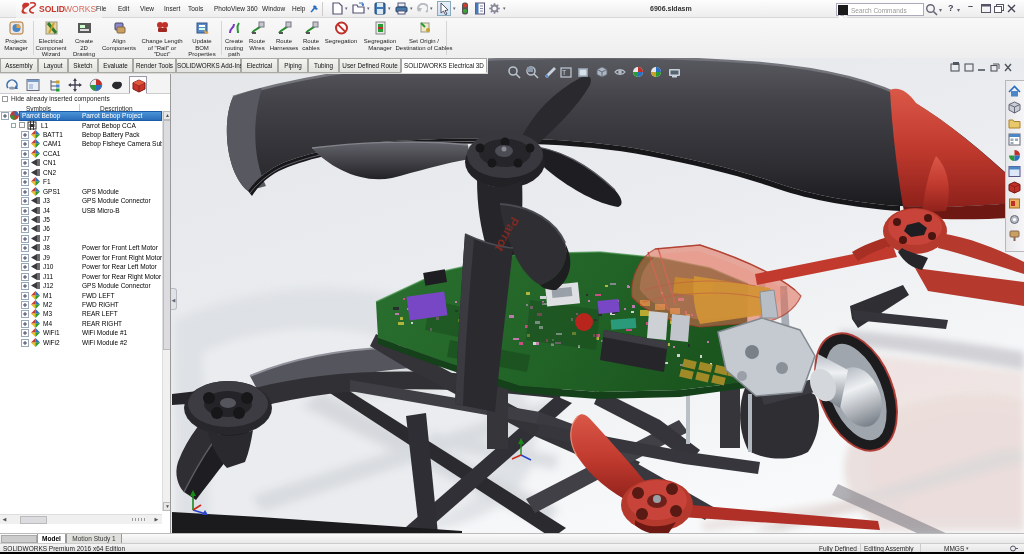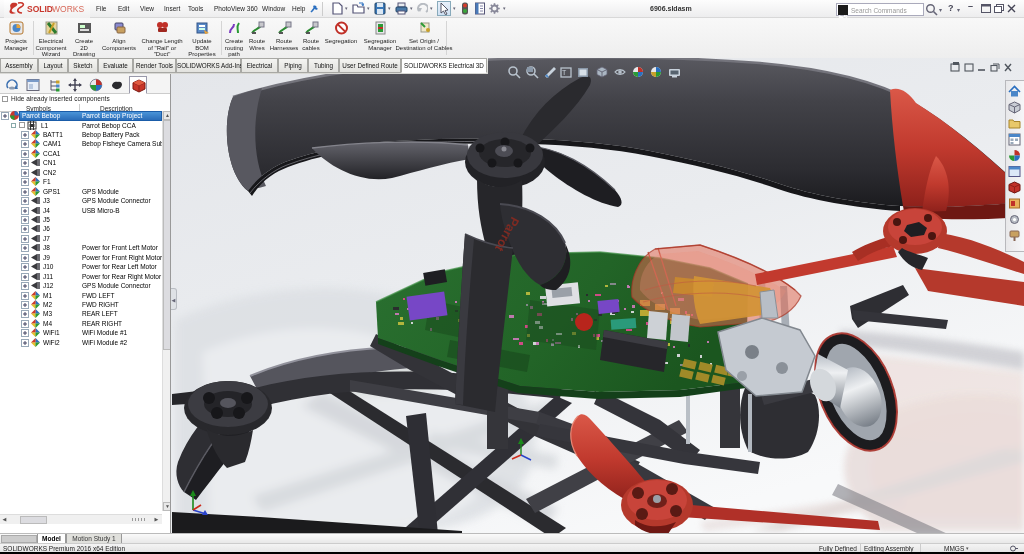--- a/index.html
+++ b/index.html
@@ -1,20 +1,20 @@
 <!DOCTYPE html>
 <html><head><meta charset="utf-8"><style>
 *{margin:0;padding:0;box-sizing:border-box}
 body{width:1024px;height:554px;position:relative;font-family:'Liberation Sans',sans-serif;background:#fff;overflow:hidden}
 .abs{position:absolute}
 span,div{white-space:nowrap}
 </style></head><body>
 
 <div class="abs" style="left:0;top:0;width:1024px;height:18px;background:linear-gradient(#fdfdfd,#ededee);border-bottom:1px solid #d8d8d8">
-  <div class="abs" style="left:4px;top:0;width:86px;height:18px;background:linear-gradient(#fff,#f0f0f0)">
+  <div class="abs" style="left:16px;top:0;width:86px;height:18px;background:linear-gradient(#fff,#f0f0f0)">
    <svg width="86" height="18" viewBox="0 0 86 18">
     <path d="M8 3 C14 2 15 5 11 7 C7 9 6 12 12 13 C8 15 4 13 6 10 C8 7 4 6 8 3Z" fill="#c8372d"></path>
     <path d="M14 3 C20 2 21 5 17 7 C13 9 12 12 18 13" fill="none" stroke="#c8372d" stroke-width="1.6"></path>
     <text x="23" y="12" font-family="Liberation Sans" font-size="8.5" font-weight="bold" fill="#c8372d">SOLID</text>
     <text x="48" y="12" font-family="Liberation Sans" font-size="8.5" fill="#d86a5a">WORKS</text>
    </svg>
   </div>
   <div class="abs" style="left:90px;top:0;width:220px;height:18px;font:6.5px/18px 'Liberation Sans';color:#222">
     <span class="abs" style="left:6px">File</span>
       <span class="abs" style="left:28px">Edit</span>

